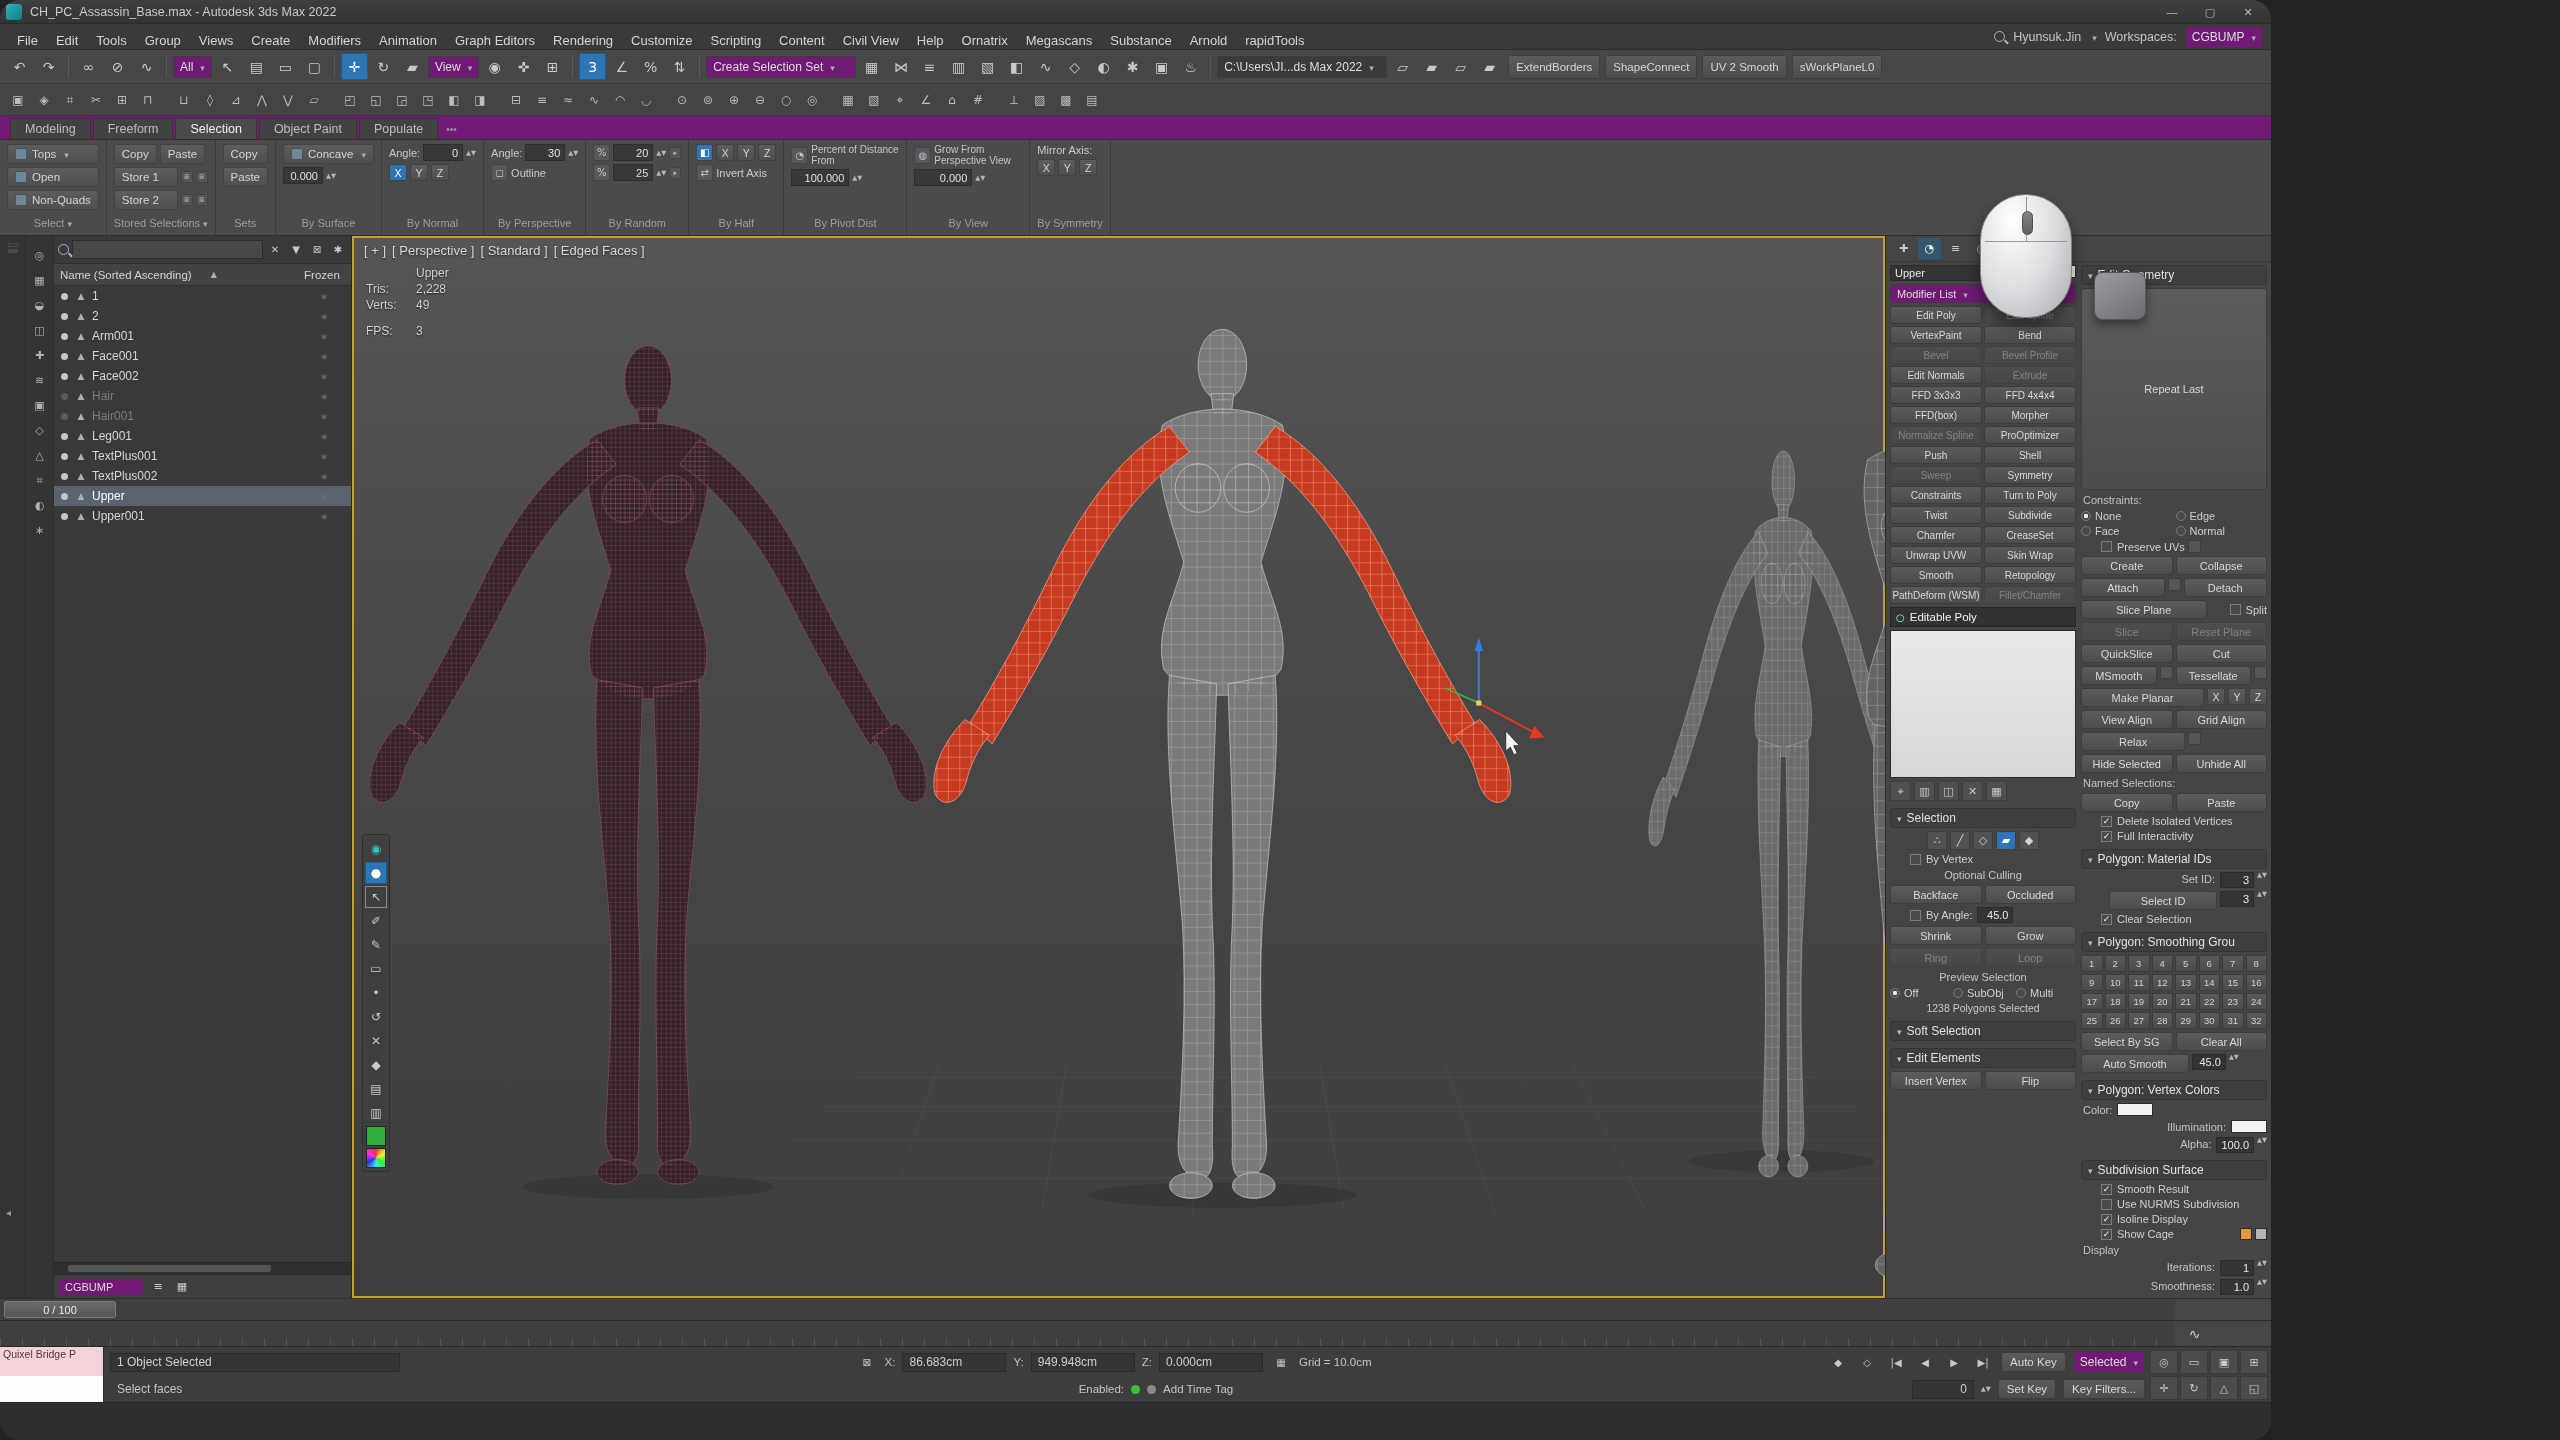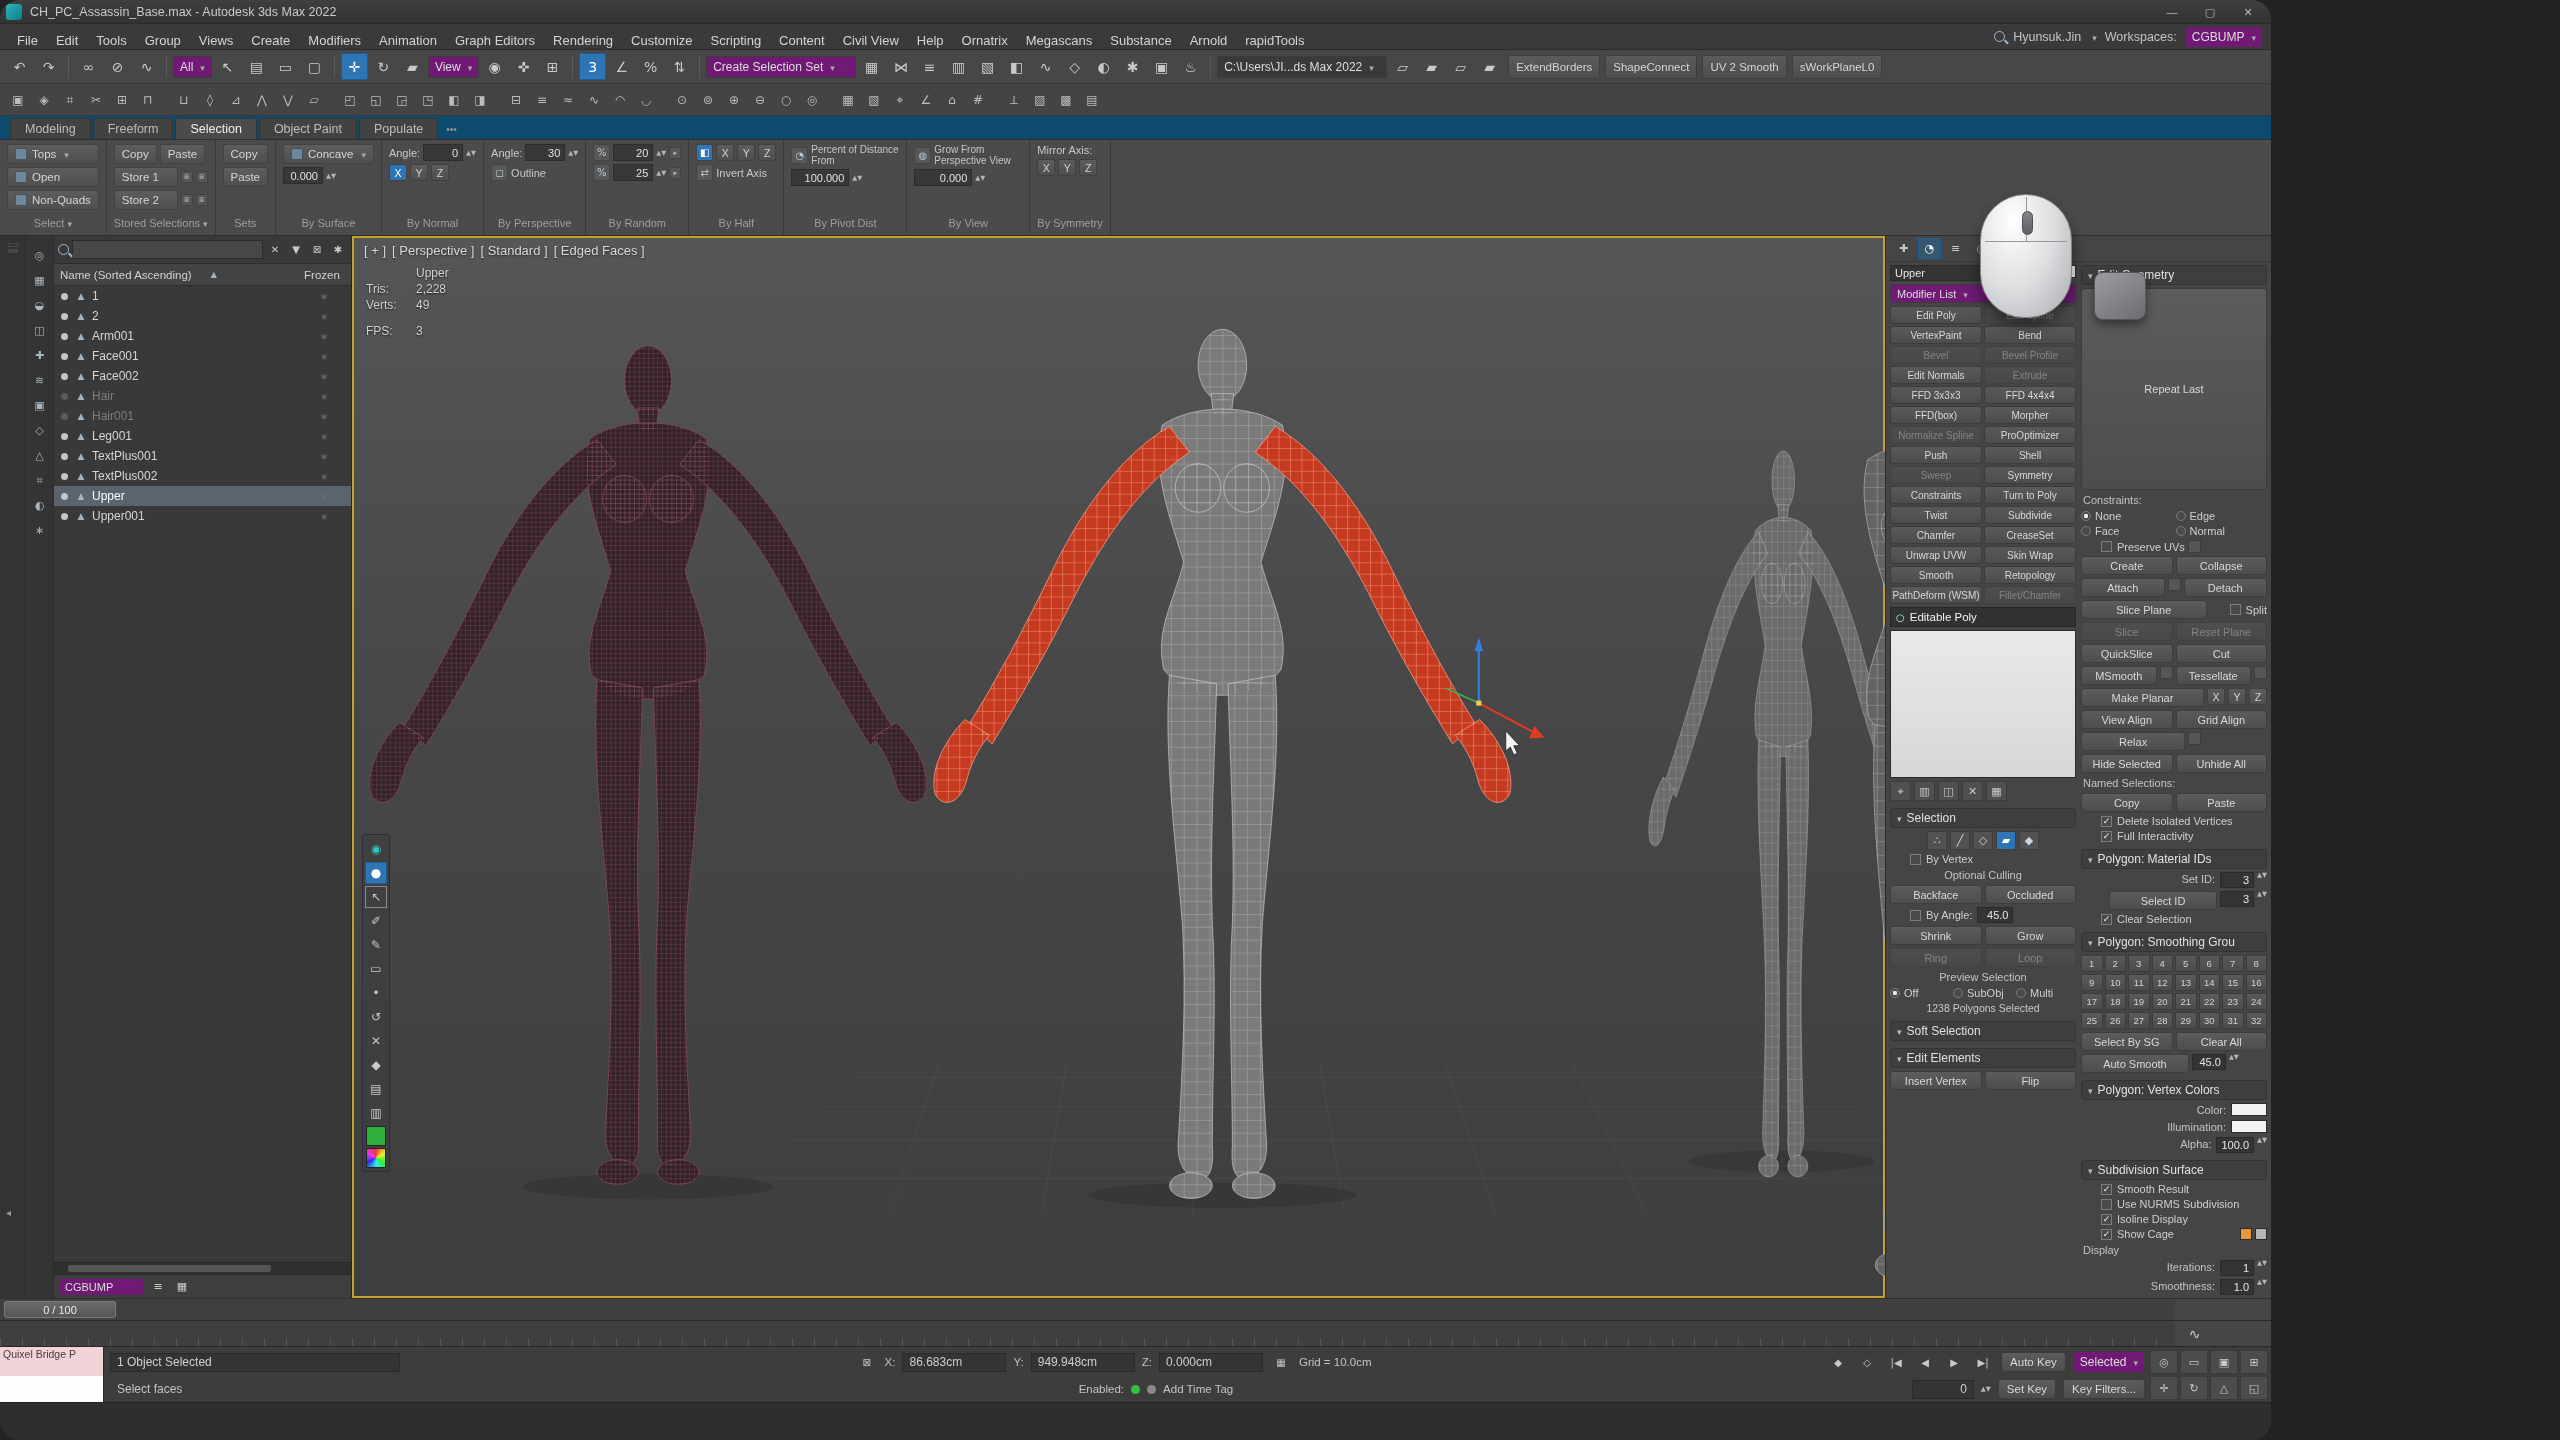--- a/index.html
+++ b/index.html
@@ -31,21 +31,21 @@
   .ibtn.act{background:#2e75b6;color:#fff;border-color:#1f5c94;}
   .tb2 .ibtn{width:24px;height:24px;font-size:12px;color:#bdbdbd;}
   .tb2 .ibtn:nth-child(6n){margin-right:10px;}
   .sep{width:1px;height:22px;background:#333;border-right:1px solid #5a5a5a;margin:0 4px;display:inline-block;}
   .dd{height:22px;background:#701a75;border:1px solid #3c3c3c;border-radius:2px;display:inline-flex;align-items:center;
       padding:0 6px;font-size:12px;color:#ddd;gap:4px;}
   .pathfld{min-width:170px;background:#3a3a3a;}
   .txtbtn{height:24px;background:linear-gradient(#5b5b5b,#4d4d4d);border:1px solid #3e3e3e;border-radius:2px;
           color:#d6d6d6;font-size:11.5px;padding:0 7px;margin-left:3px;}
 
-  .rtabs{height:24px;background:#0c4a6e;display:flex;align-items:flex-end;padding:0 10px;gap:2px;border-bottom:1px solid #2e2e2e;}
+  .rtabs{height:24px;background:#701a75;display:flex;align-items:flex-end;padding:0 10px;gap:2px;border-bottom:1px solid #2e2e2e;}
   .rtab{padding:3px 14px;font-size:12.5px;color:#bdbdbd;background:#424242;border:1px solid #353535;border-bottom:none;border-radius:3px 3px 0 0;}
   .rtab.act{background:#4b4b4b;color:#f0f0f0;}
   .rtab-extra{margin-left:6px;font-size:10px;color:#999;padding-bottom:4px;}
 
   
   .ribbon{height:96px;background:#4b4b4b;display:flex;border-bottom:1px solid #2d2d2d;}
   .rpanel{display:flex;flex-direction:column;border-right:1px solid #3a3a3a;padding:4px 7px 0;}
   .rp-body{flex:1;display:flex;flex-direction:column;gap:3px;justify-content:flex-start;}
   .rp-label{height:18px;text-align:center;font-size:11px;color:#9f9f9f;white-space:nowrap;}
   .rbtn{height:20px;padding:0 7px;font-size:11.5px;background:linear-gradient(#5d5d5d,#4f4f4f);border:1px solid #424242;
@@ -984,21 +984,21 @@
           <div class="two">
             <button class="pbtn" style="flex:0 0 58%">Auto Smooth</button>
             <span class="fld">45.0</span>
             <span class="spn ico">▲▼</span>
           </div>
 
           <div class="roll">
               <span class="rarw"></span>
               <span>Polygon: Vertex Colors</span>
             </div>
-          <div class="two" style="justify-content:flex-end">
+          <div class="two" style="">
             <span class="lblrow">Color:</span>
             <span class="cswatch"></span>
           </div>
           <div class="two" style="justify-content:flex-end">
             <span class="lblrow">Illumination:</span>
             <span class="cswatch"></span>
           </div>
           <div class="two" style="justify-content:flex-end">
             <span class="lblrow">Alpha:</span>
             <span class="fld">100.0</span>

